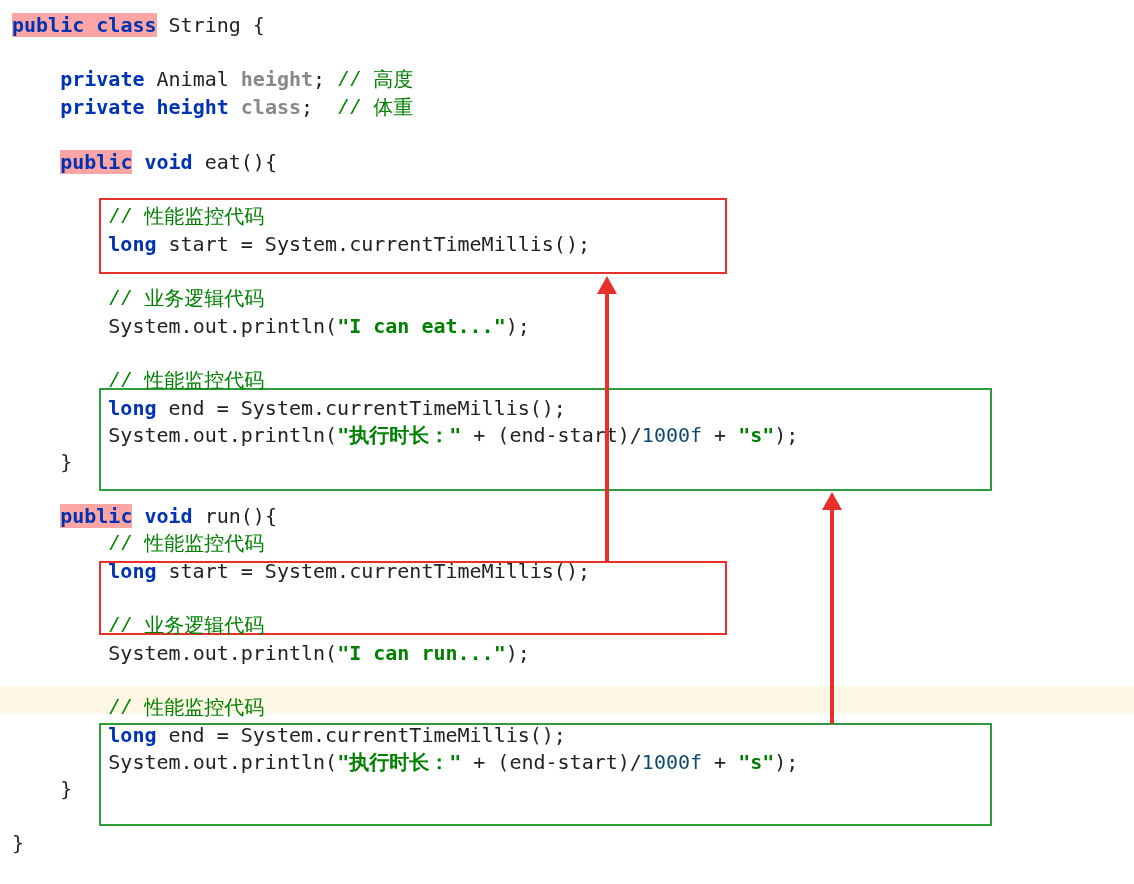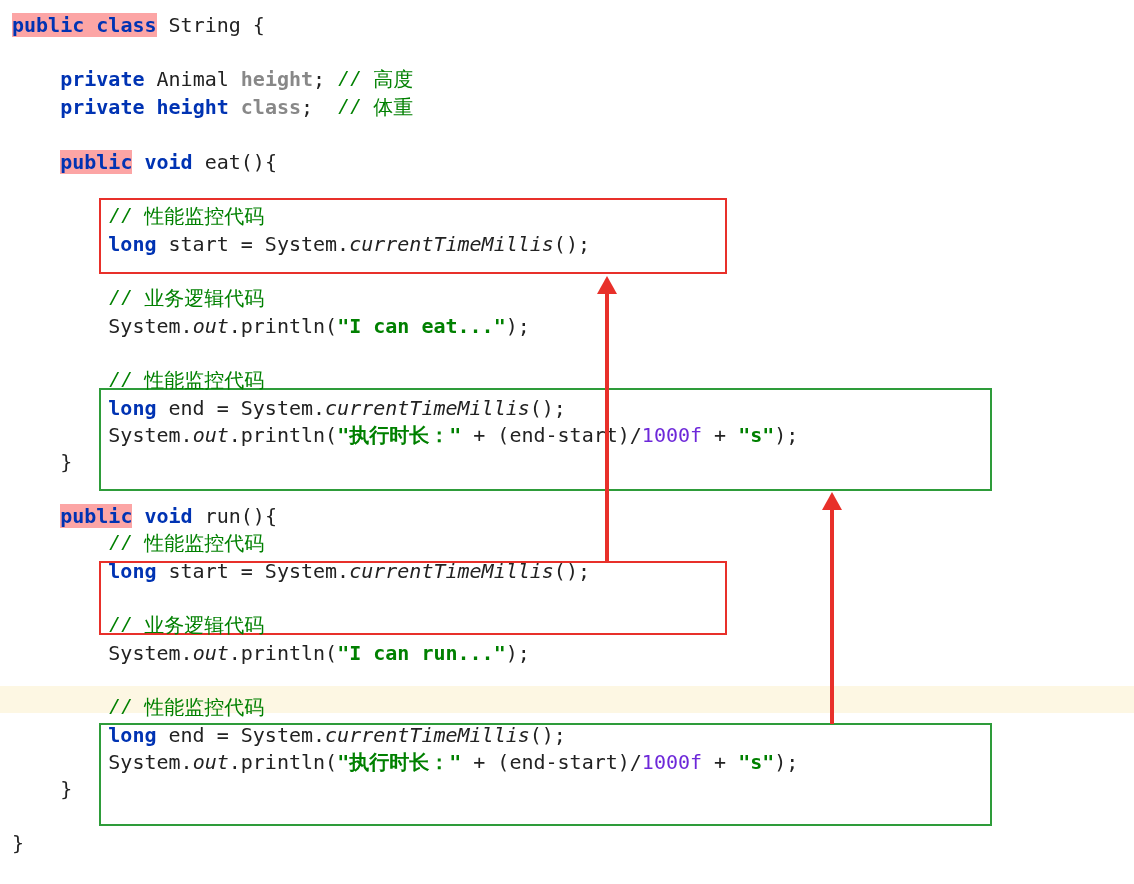--- a/index.html
+++ b/index.html
@@ -14,23 +14,23 @@
     box-sizing: border-box;
     position: relative;
   }
   pre {
     margin: 0;
     white-space: pre;
   }
   .kw  { color: #0033b3; font-weight: bold; }
   .cm  { color: #008000; font-family: Liberation Mono, monospace; }
   .gray{ color: #888; font-weight: bold; }
-  .it  { font-style: italic; }
+  .it  { }
   .str { color: #008000; font-weight: bold; }
-  .num { color: #6d28d9; }
+  .num { color: #0c4a6e; }
   .hl  { background: #fca5a5; }
 
   
   .box {
     position: absolute;
     z-index: 0;
     pointer-events: none;
     box-sizing: border-box;
   }
   .red   { border: 2px solid #e8302a; }

